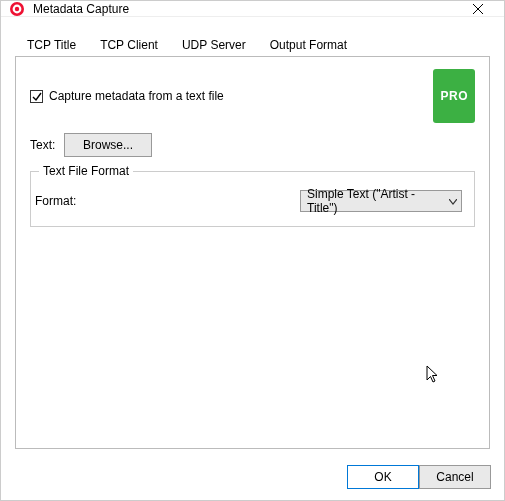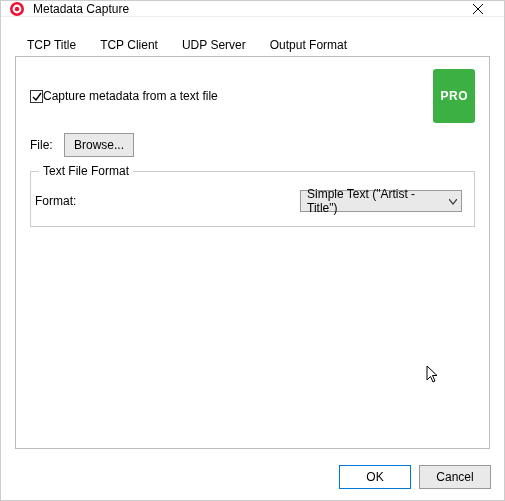--- a/index.html
+++ b/index.html
@@ -68,20 +68,21 @@
   }
   .capture-row {
     display: flex;
     align-items: center;
     justify-content: space-between;
     margin-bottom: 10px;
   }
   .checkbox-wrap {
     display: flex;
     align-items: flex-end;
+    gap: 6px;
   }
   .checkbox {
     width: 13px; height: 13px;
     border: 1px solid #333;
     display: inline-flex;
     align-items: center;
     justify-content: center;
     font-size: 11px;
     line-height: 1;
     cursor: pointer;
@@ -105,21 +106,21 @@
   .file-row .label { width: 26px; }
   .file-row input[type=text] {
     flex: 1;
     height: 22px;
     padding: 0 4px;
     font-size: 12px;
     border: 1px solid #7a7a7a;
     font-family: inherit;
   }
   .browse-btn {
-    width: 70px; height: 24px;
+    width: 88px; height: 24px;
     border: 1px solid #999;
     background: #e9e9e9;
     cursor: pointer;
     font-size: 12px;
     font-family: inherit;
   }
   .fieldset {
     border: 1px solid #ccc;
     padding: 18px 12px 14px 4px;
     position: relative;
@@ -159,21 +160,21 @@
     position: absolute;
     left: 410px;
     top: 308px;
     pointer-events: none;
   }
   .footer {
     position: absolute;
     bottom: 12px;
     right: 14px;
     display: flex;
-    gap: 8px;
+    gap: 0;
   }
   .btn {
     width: 72px;
     height: 24px;
     font-size: 12px;
     font-family: inherit;
     cursor: pointer;
     border: 1px solid #999;
     background: #e9e9e9;
   }
@@ -218,21 +219,21 @@
           <svg width="10" height="10" viewBox="0 0 10 10">
             <polyline points="1,5 4,8 9,1" fill="none" stroke="#000" stroke-width="1.4"></polyline>
           </svg>
         </span>
         <span>Capture metadata from a text file</span>
       </label>
       <span class="pro-badge">PRO</span>
     </div>
 
     <div class="file-row">
-      <span class="label">File:</span>
+      <span class="label">Text:</span>
       <button class="browse-btn">Browse...</button>
     </div>
 
     <div class="fieldset">
       <span class="legend">Text File Format</span>
       <div class="format-row">
         <span>Format:</span>
         <div class="select">
           <span>Simple Text ("Artist - Title")</span>
           <span class="chev">

